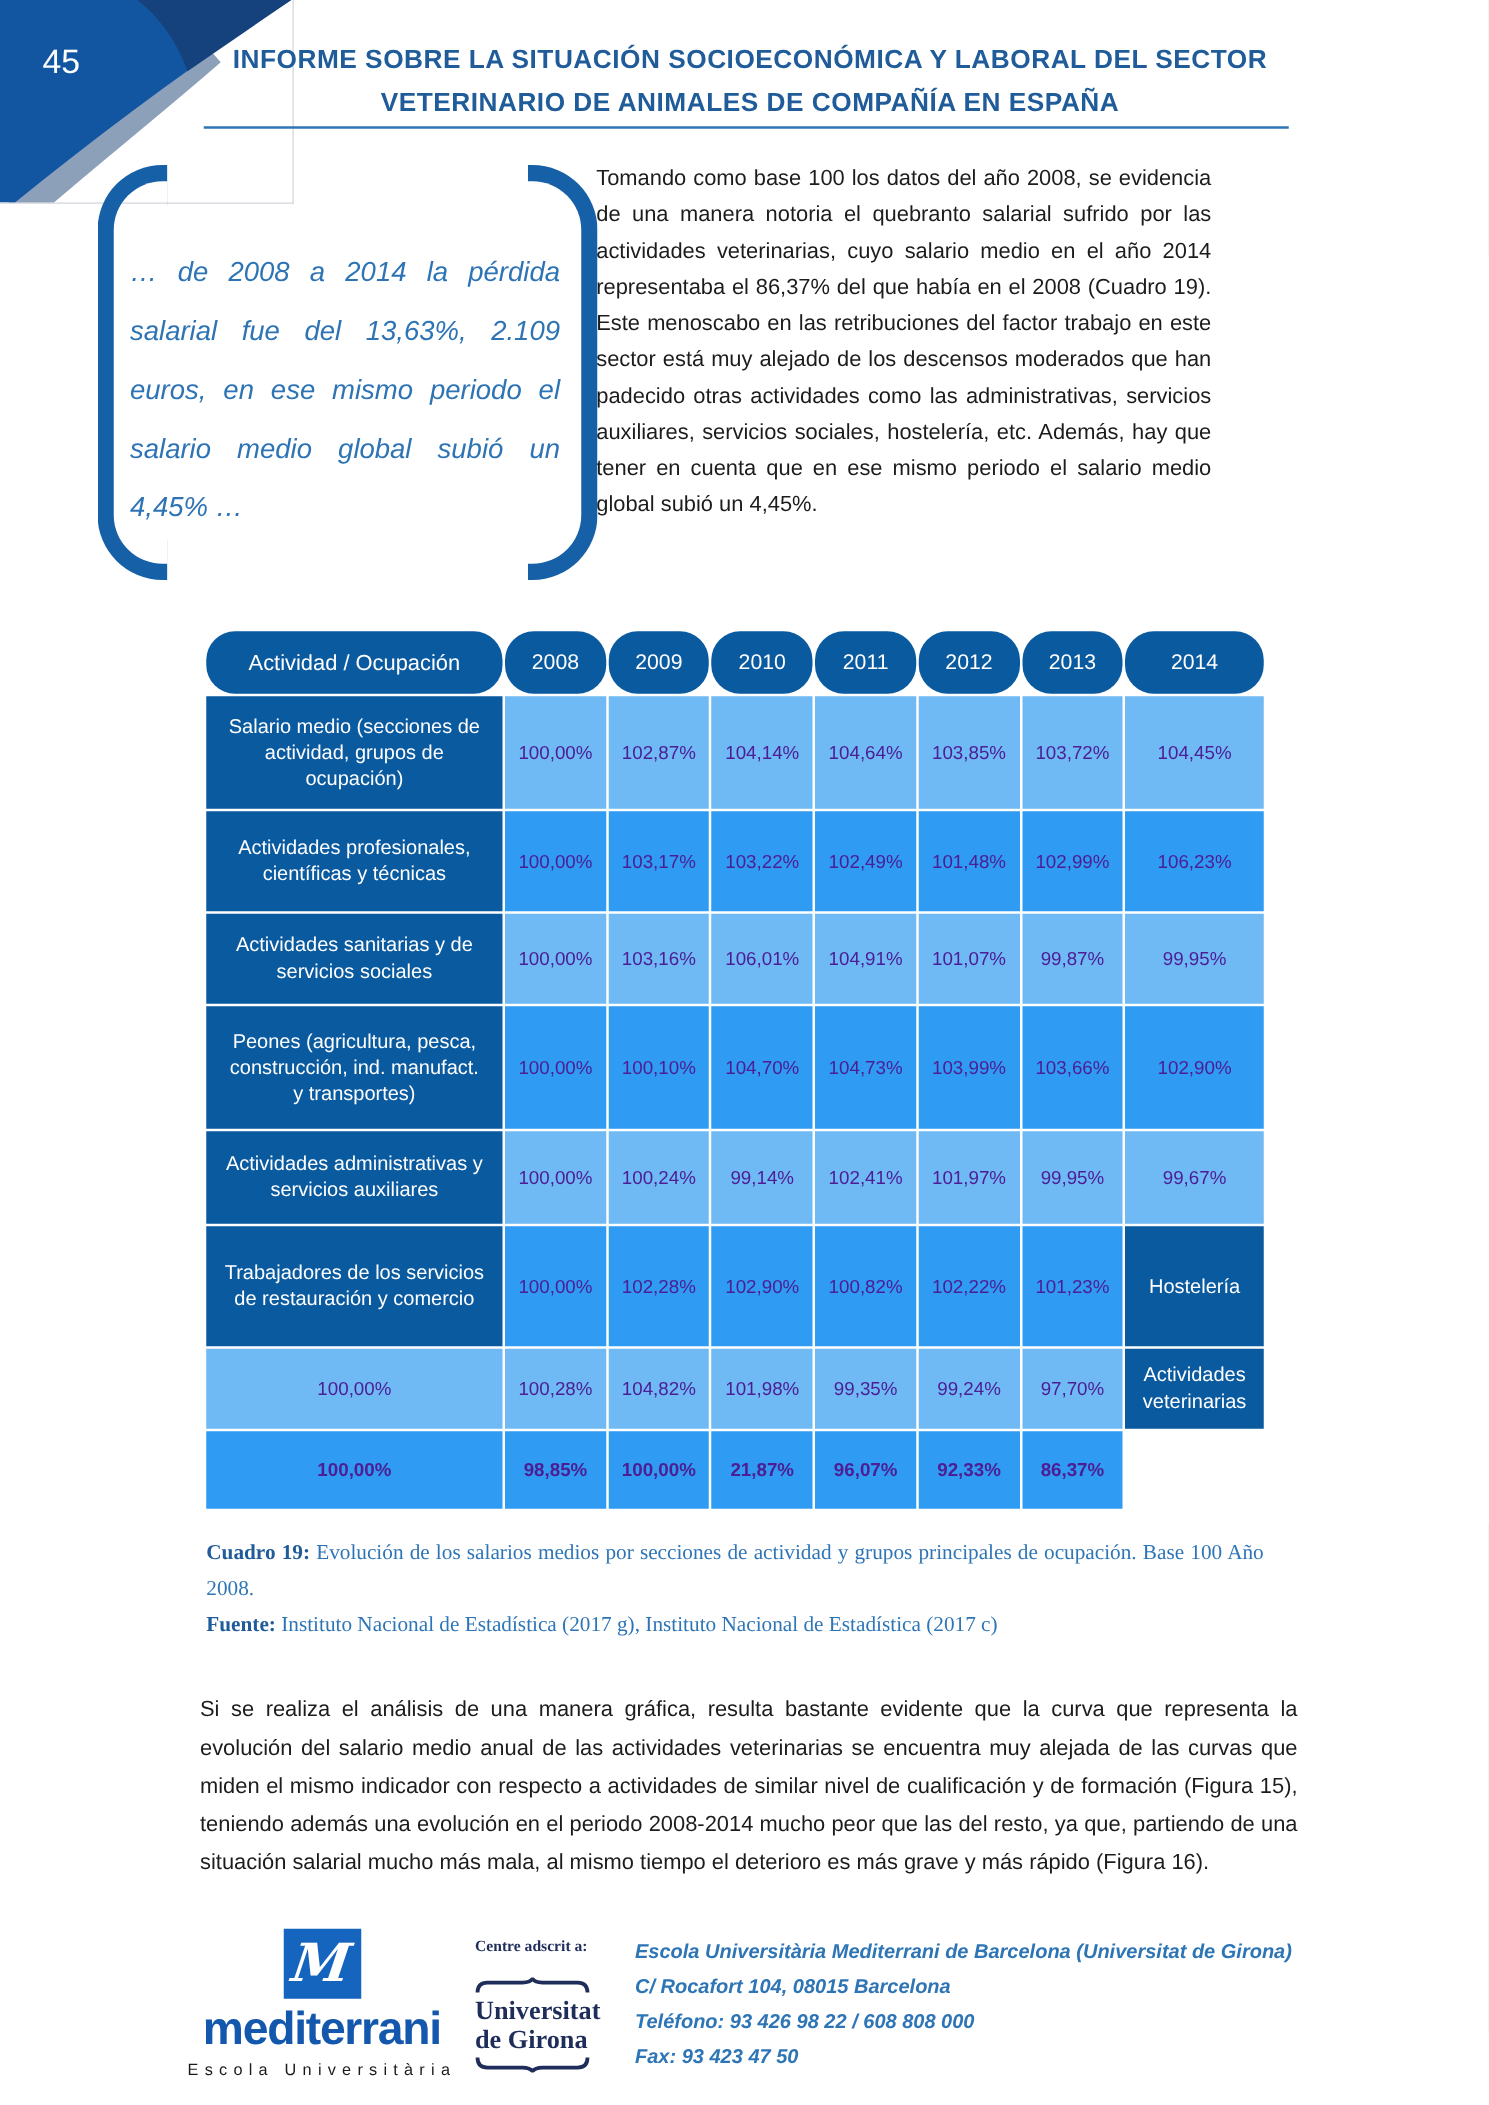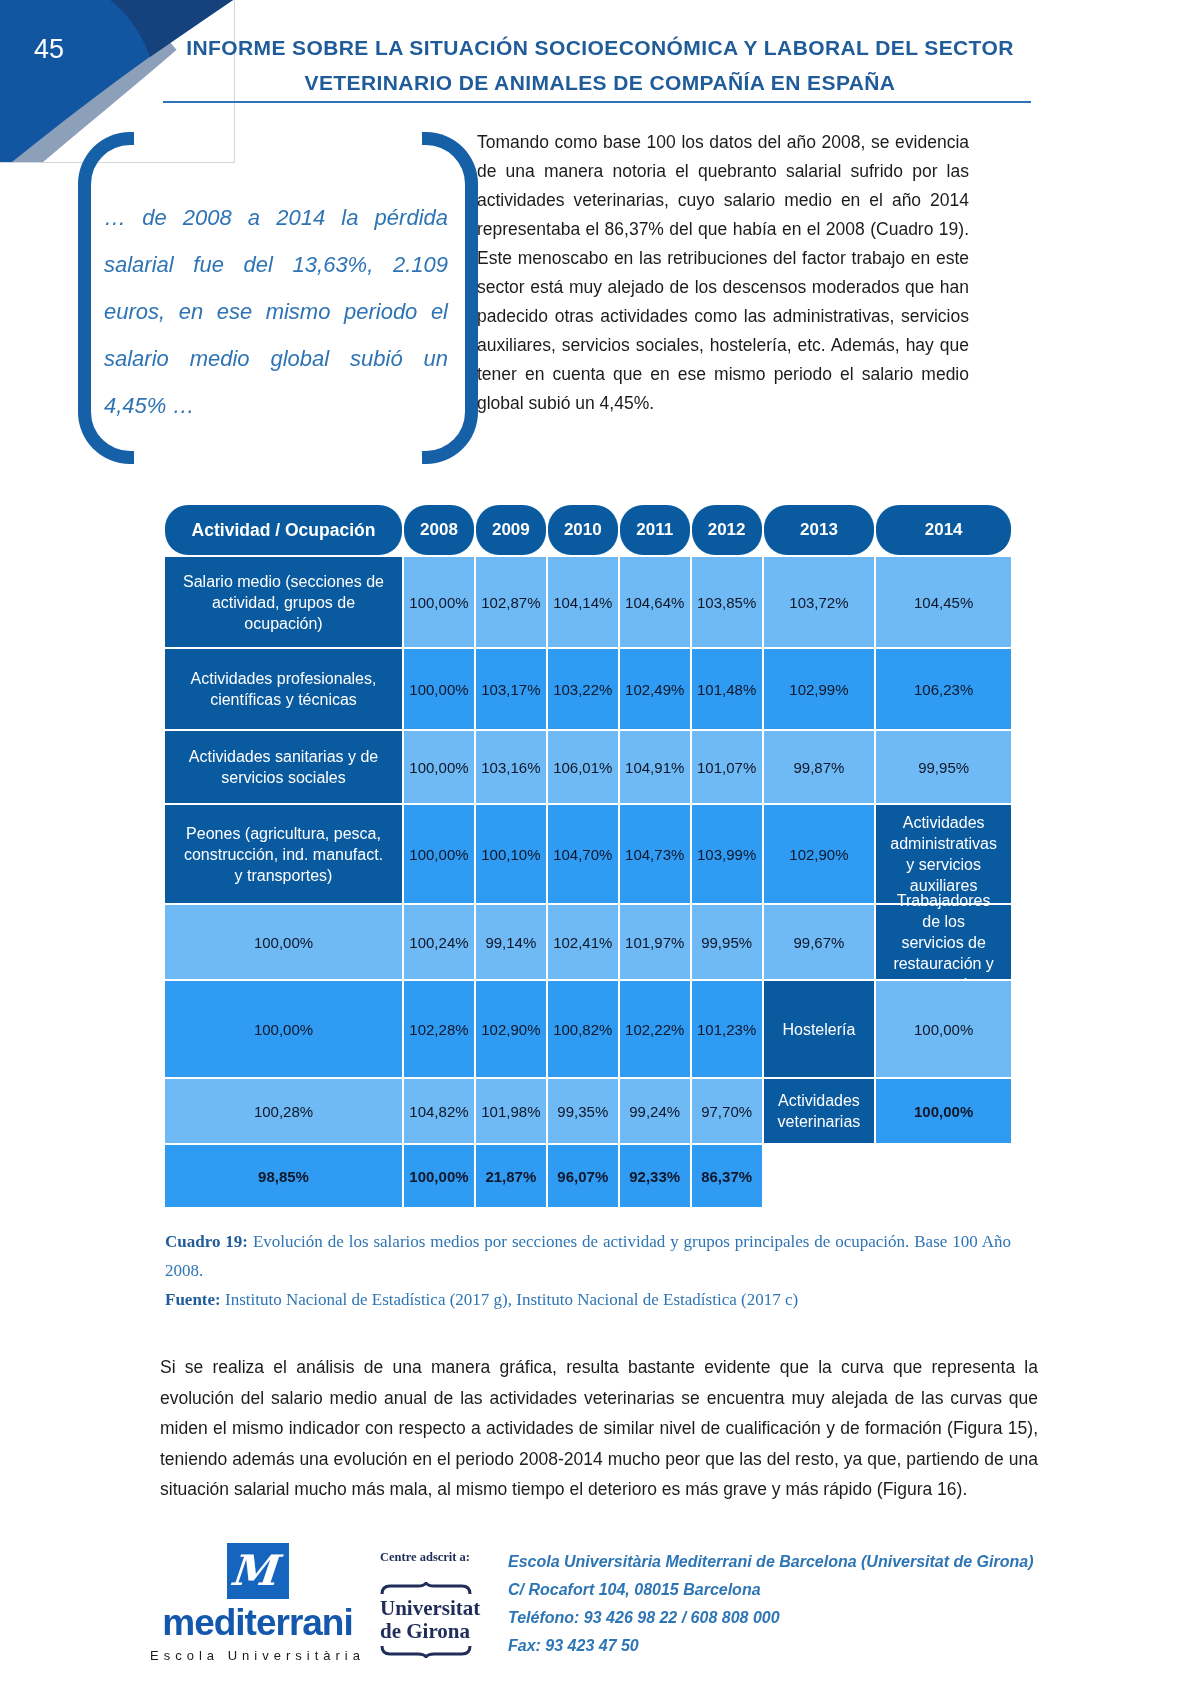--- a/index.html
+++ b/index.html
@@ -25,26 +25,26 @@
 
   
   .intro{position:absolute;left:477px;top:128px;width:492px;
          color:#1c1c1c;font-size:17.5px;line-height:29px;text-align:justify;}
 
   
   .tgrid{position:absolute;left:165px;top:505px;width:846px;
          display:grid;grid-template-columns:237px repeat(7,1fr);
          grid-template-rows:50px 90px 80px 72px 98px 74px 96px 64px 62px;
          gap:2px;background:#ffffff;}
-  .th{background:#0a5aa0;color:#fff;font-weight:bold;font-size:17px;
+  .th{background:#0a5aa0;color:#fff;font-weight:normal;font-size:17px;
       display:flex;align-items:center;justify-content:center;border-radius:23px;}
   .th-label{font-size:17.5px;}
   .tlabel{background:#0a5aa0;color:#fff;font-weight:normal;font-size:16px;line-height:21px;
           display:flex;align-items:center;justify-content:center;text-align:center;padding:0 14px;box-sizing:border-box;}
-  .tcell{display:flex;align-items:center;justify-content:center;font-size:15px;color:#0f172a;}
+  .tcell{display:flex;align-items:center;justify-content:center;font-size:15px;color:#4c1d95;}
   .row-light{background:#6fb9f4;}
   .row-dark{background:#2f9bf2;}
   .boldcell{font-weight:bold;}
 
   
   .caption{position:absolute;left:165px;top:1227px;width:846px;font-size:17px;line-height:29px;font-family:Liberation Serif, serif;}
   .caption .cap-main{text-align:justify;color:#2e75b6;}
   .caption .cap-bold{color:#1f5c99;font-weight:bold;}
   .caption .cap-src{color:#2e75b6;}
 
@@ -129,20 +129,21 @@
       <div class="tcell row-light">104,91%</div>
       <div class="tcell row-light">101,07%</div>
       <div class="tcell row-light">99,87%</div>
       <div class="tcell row-light">99,95%</div>
       <div class="tlabel">Peones (agricultura, pesca, construcción, ind. manufact. y transportes)</div>
       <div class="tcell row-dark">100,00%</div>
       <div class="tcell row-dark">100,10%</div>
       <div class="tcell row-dark">104,70%</div>
       <div class="tcell row-dark">104,73%</div>
       <div class="tcell row-dark">103,99%</div>
+      <div class="tcell row-dark">103,66%</div>
       <div class="tcell row-dark">102,90%</div>
       <div class="tlabel">Actividades administrativas y servicios auxiliares</div>
       <div class="tcell row-light">100,00%</div>
       <div class="tcell row-light">100,24%</div>
       <div class="tcell row-light">99,14%</div>
       <div class="tcell row-light">102,41%</div>
       <div class="tcell row-light">101,97%</div>
       <div class="tcell row-light">99,95%</div>
       <div class="tcell row-light">99,67%</div>
       <div class="tlabel">Trabajadores de los servicios de restauración y comercio</div>

